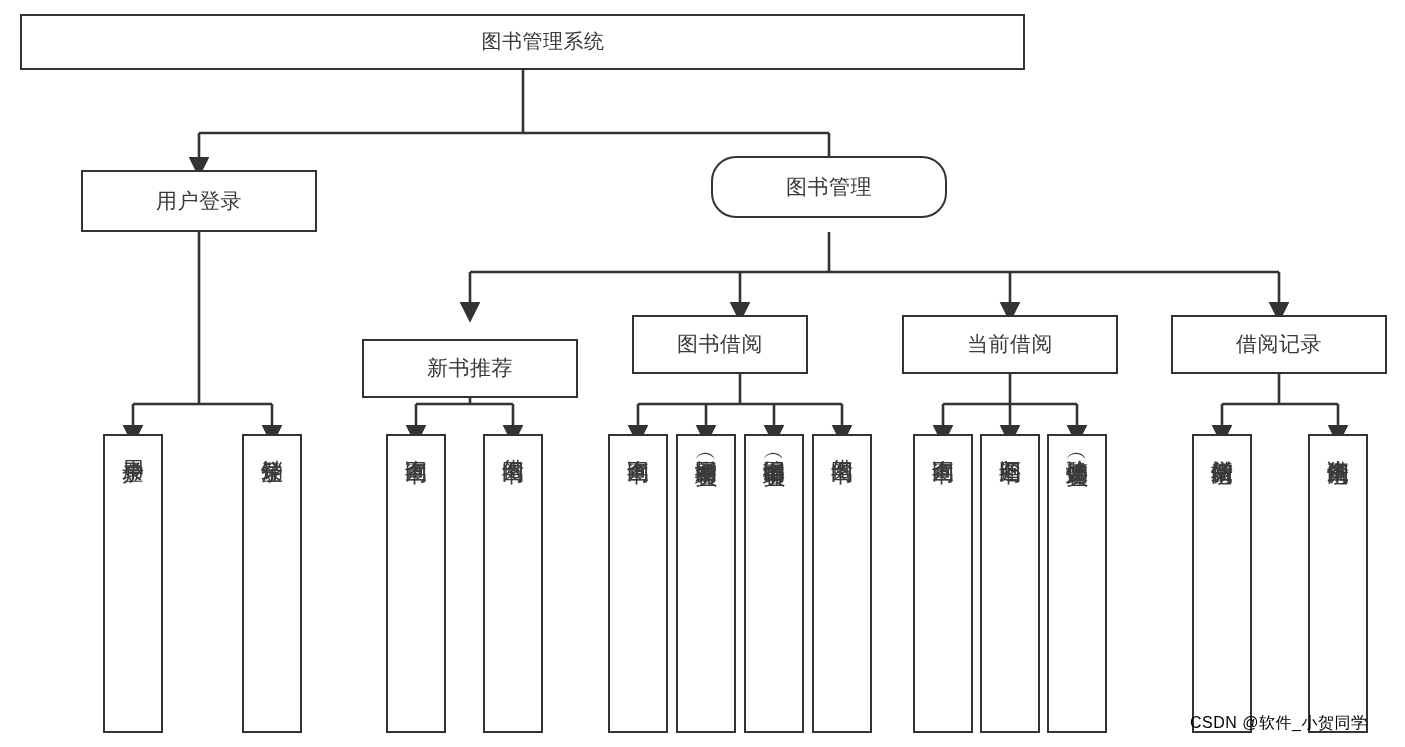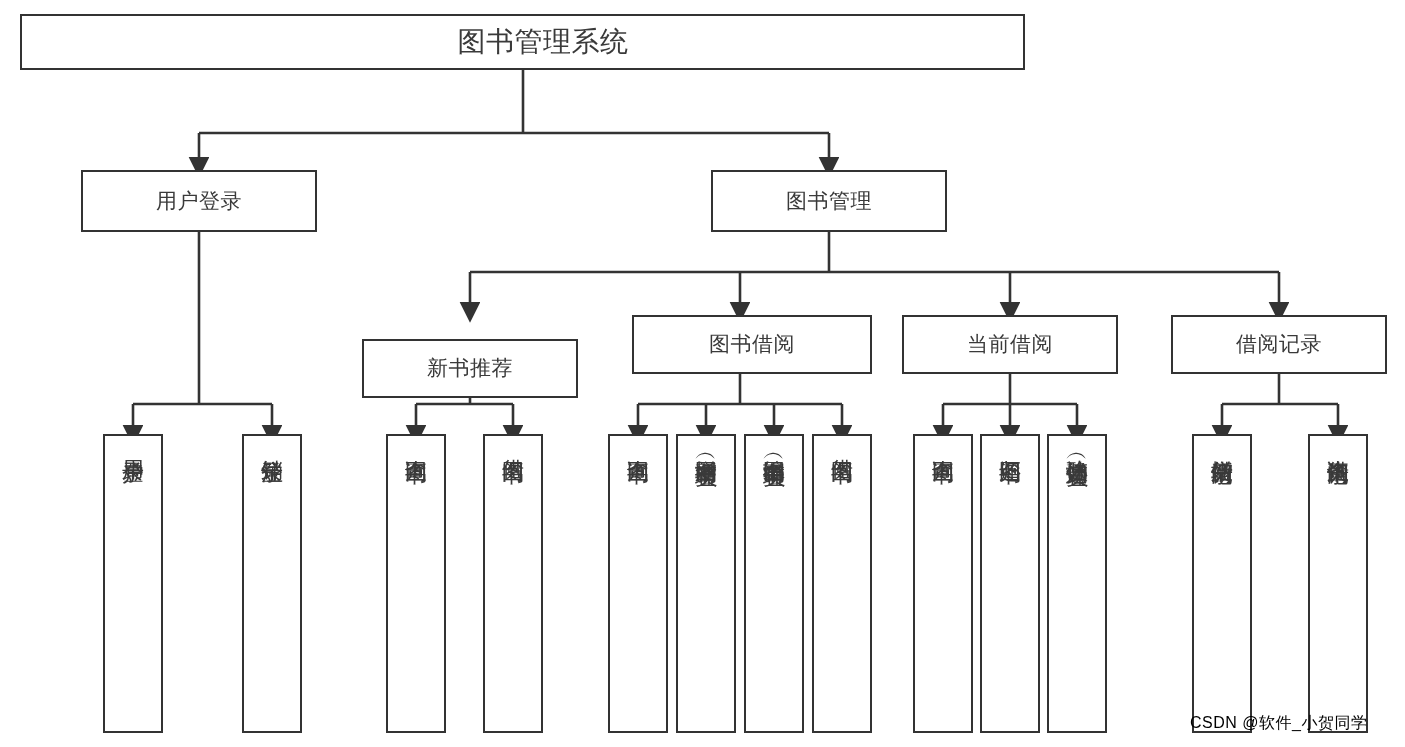--- a/index.html
+++ b/index.html
@@ -34,21 +34,21 @@
     color: #3a3a3a;
     text-align: center;
     line-height: 1.16;
     white-space: nowrap;
   }
   
   .h-node .label {
     font-size: 21px;
     letter-spacing: 0.5px;
   }
-  .root .label { font-size: 28px; margin-left: 41px; }
+  .root .label { font-size: 20px; margin-left: 41px; }
   
   .v-node {
     align-items: flex-start;
     padding-top: 6px;
   }
   .v-node .label {
     writing-mode: vertical-rl;
     text-orientation: upright;
     font-size: 22px;
     line-height: 1.0;
@@ -123,28 +123,28 @@
     </g>
   </svg>
 
   <div class="node h-node root" style="left:20px; top:14px; width:1005px; height:56px;">
     <span class="label">图书管理系统</span>
   </div>
 
   <div class="node h-node" style="left:81px; top:170px; width:236px; height:62px;">
     <span class="label">用户登录</span>
   </div>
-  <div class="node h-node" style="left:711px; top:170px; width:236px; height:62px;">
+  <div class="node h-node" style="left:711px; top:156px; width:236px; height:62px;border-radius:25px;">
     <span class="label">图书管理</span>
   </div>
 
   <div class="node h-node" style="left:362px; top:315px; width:216px; height:59px;margin-top:24px;">
     <span class="label">新书推荐</span>
   </div>
-  <div class="node h-node" style="left:632px; top:315px; width:240px; height:59px;">
+  <div class="node h-node" style="left:632px; top:315px; width:176px; height:59px;">
     <span class="label">图书借阅</span>
   </div>
   <div class="node h-node" style="left:1171px; top:315px; width:216px; height:59px;">
     <span class="label">借阅记录</span>
   </div>
   <div class="node h-node" style="left:902px; top:315px; width:216px; height:59px;">
     <span class="label">当前借阅</span>
   </div>
 
   <div class="node v-node" style="left:103px; top:434px; width:60px; height:299px;">

